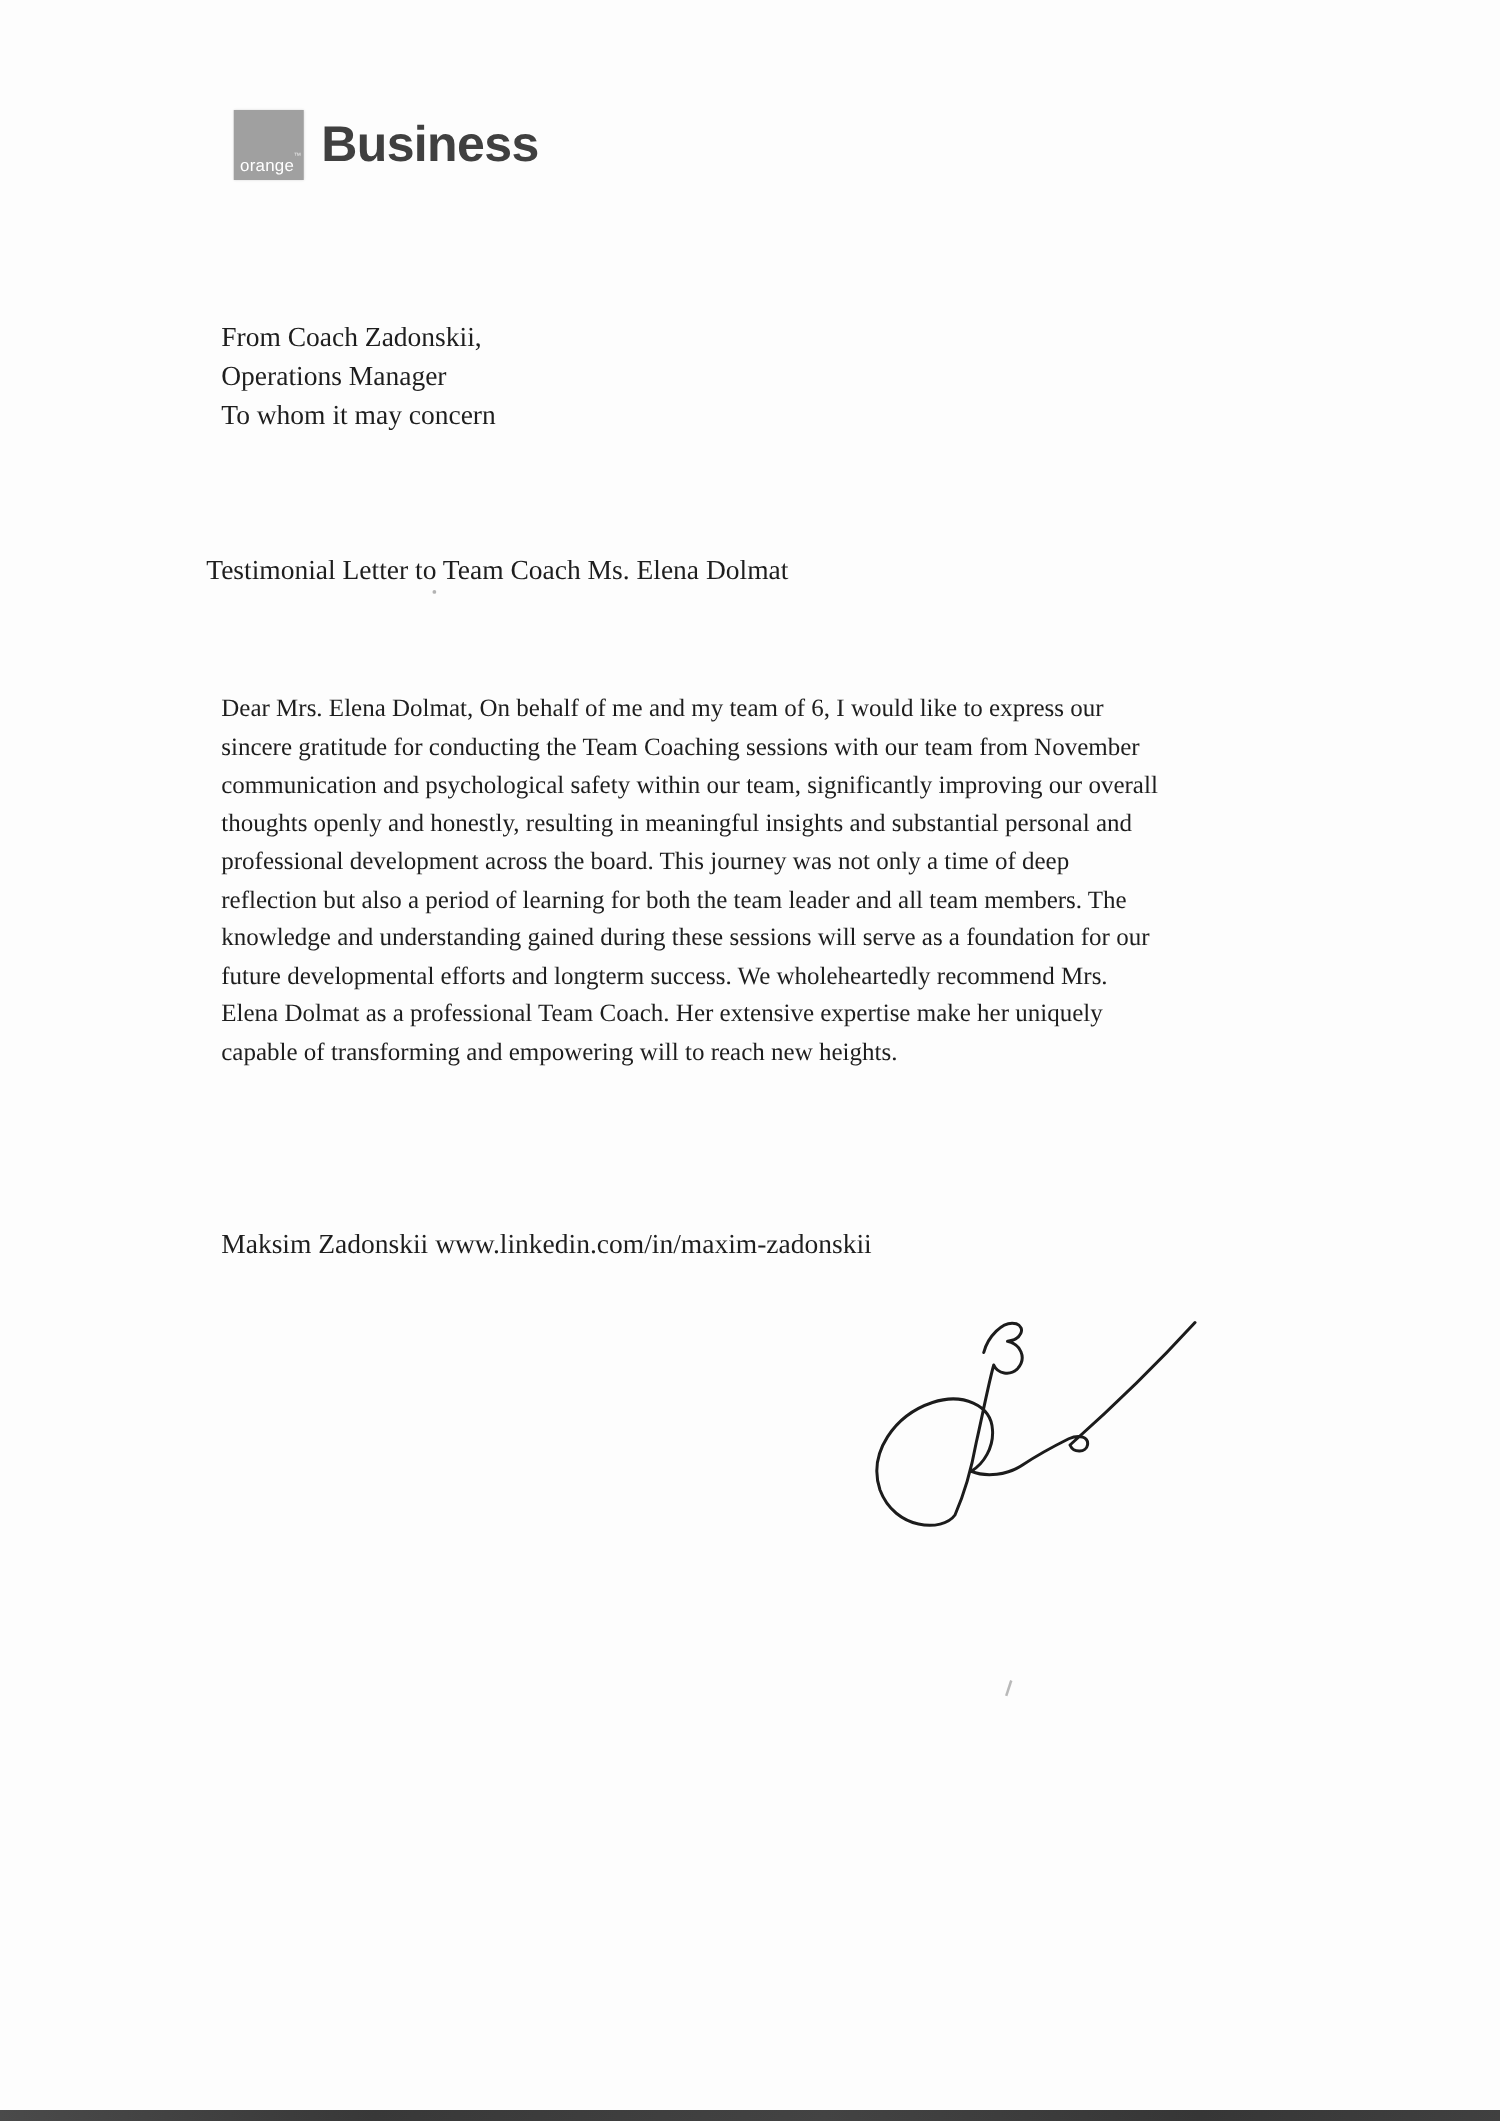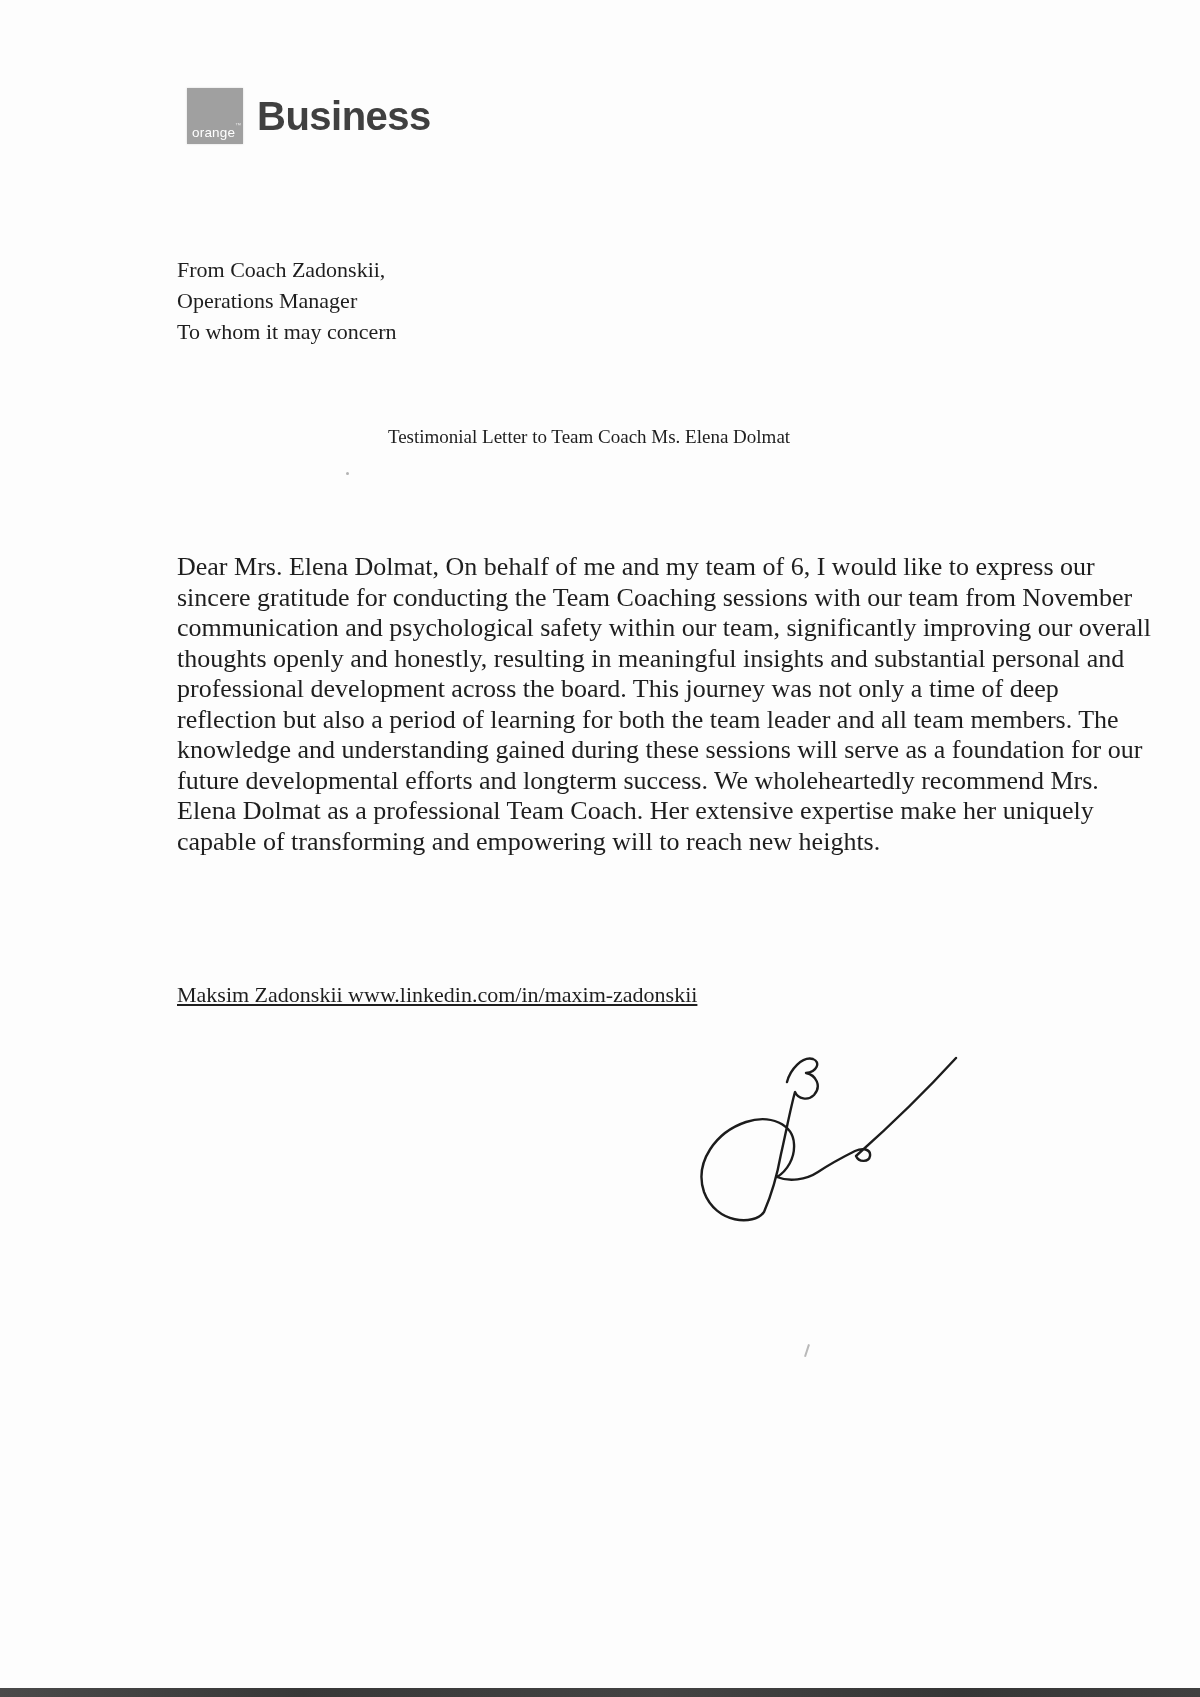--- a/index.html
+++ b/index.html
@@ -33,28 +33,28 @@
     margin-left:14px;
     font-family:"Liberation Sans", sans-serif;
     font-size:40px;font-weight:700;color:#404040;letter-spacing:-0.5px;
   }
 
   
   .sender{position:absolute;left:177px;top:254px;font-size:22px;line-height:31px;}
   .sender div{white-space:nowrap;}
 
   .letter-title{
-    position:absolute;left:165px;top:426px;width:848px;
-    text-align:center;font-size:19px;white-space:nowrap;
+    position:absolute;left:165px;top:443px;width:848px;
+    font-size:22px;white-space:nowrap;
   }
 
-  .body-par{position:absolute;left:177px;top:552px;width:845px;font-size:26px;line-height:30.5px;}
+  .body-par{position:absolute;left:177px;top:552px;width:845px;font-size:20px;line-height:30.5px;}
   .body-par div{white-space:nowrap;}
 
-  .signoff{position:absolute;left:177px;top:982px;font-size:22px;white-space:nowrap;text-decoration:underline;}
+  .signoff{position:absolute;left:177px;top:982px;font-size:22px;white-space:nowrap;}
 
   
   .signature{position:absolute;left:650px;top:1040px;width:315px;height:190px;}
 
   
   .artifact-dot{
     position:absolute;left:346px;top:472px;width:3px;height:3px;border-radius:50%;
     background:#9a9a9a;opacity:.75;
   }
   .artifact-slash{

